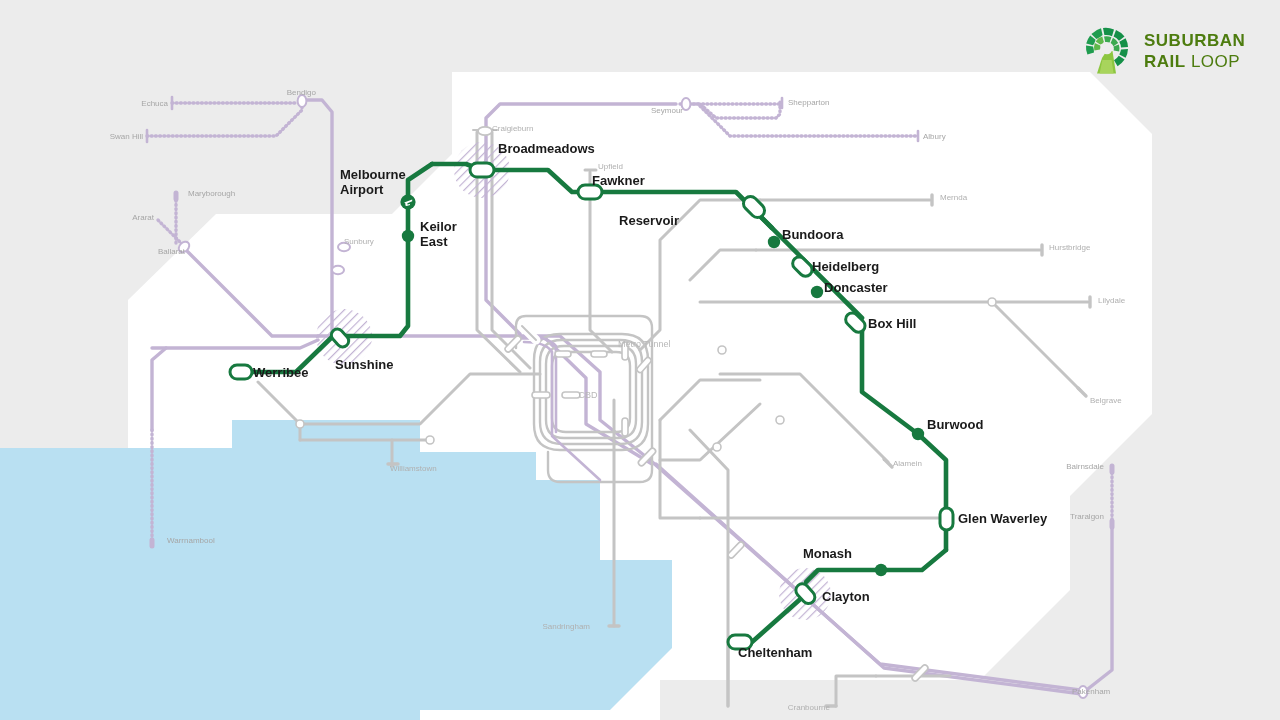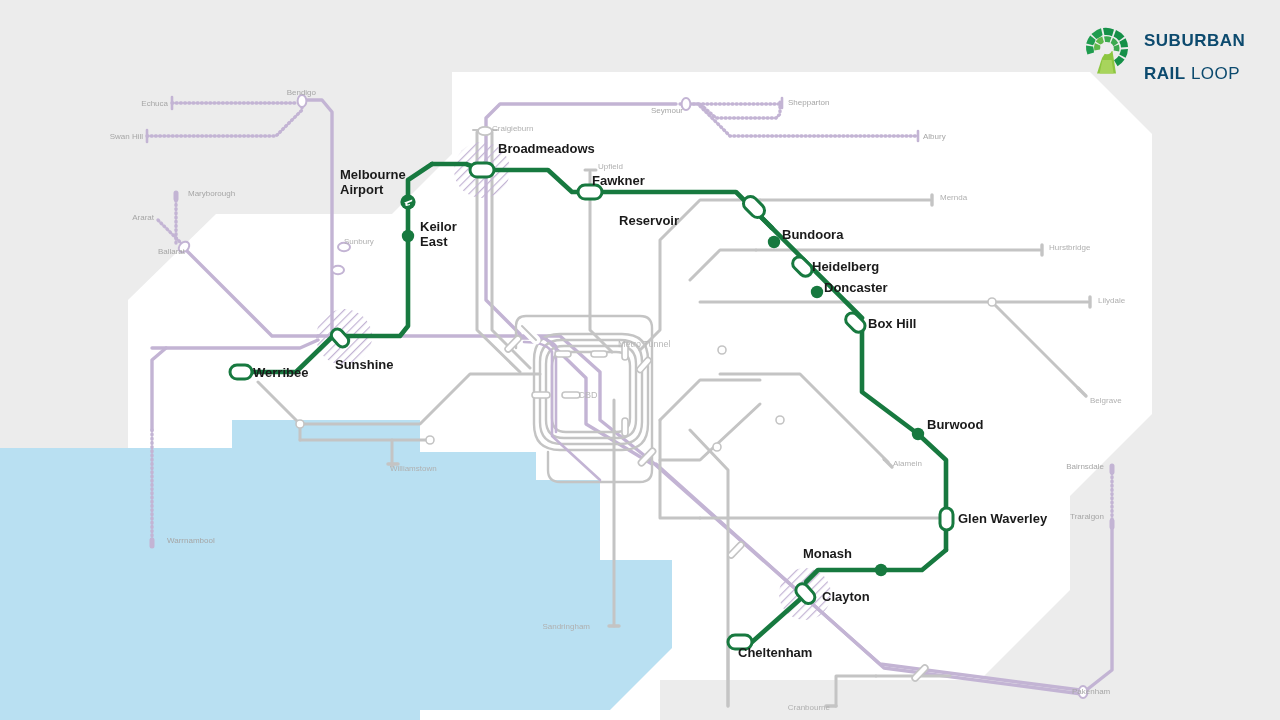--- a/index.html
+++ b/index.html
@@ -6,24 +6,24 @@
   body{width:1280px;height:720px;overflow:hidden;
        font-family:"Liberation Sans","DejaVu Sans",sans-serif;}
   #stage{position:relative;width:1280px;height:720px;background:#ececec;}
   svg#map{position:absolute;inset:0;display:block;}
   .srl-label{font-weight:bold;font-size:13px;fill:#1a1a1a;}
   .reg-label{font-size:8px;fill:#a6a6a6;}
   .sub-label{font-size:8px;fill:#b0b0b0;}
   .cbd-label{font-size:9px;fill:#b8b8b8;}
   .tunnel-label{font-size:9px;fill:#b8b8b8;}
   #logo{position:absolute;left:1078px;top:26px;width:170px;height:52px;}
-  .logo-word{position:absolute;left:66px;font-weight:bold;color:#0c4a6e;
+  .logo-word{position:absolute;left:66px;font-weight:bold;color:#4d7c0f;
              letter-spacing:.5px;line-height:1;}
   .logo-l1{top:6px;font-size:17px;}
-  .logo-l2{top:27px;font-size:17px;margin-top:12px;}
+  .logo-l2{top:27px;font-size:17px;}
   .logo-loop{font-weight:normal;}
 </style>
 </head>
 <body>
 
 <div id="stage">
 
 <svg id="map" viewBox="0 0 1280 720">
   <defs>
     <pattern id="hatch" width="6" height="6" patternTransform="rotate(45)" patternUnits="userSpaceOnUse">

